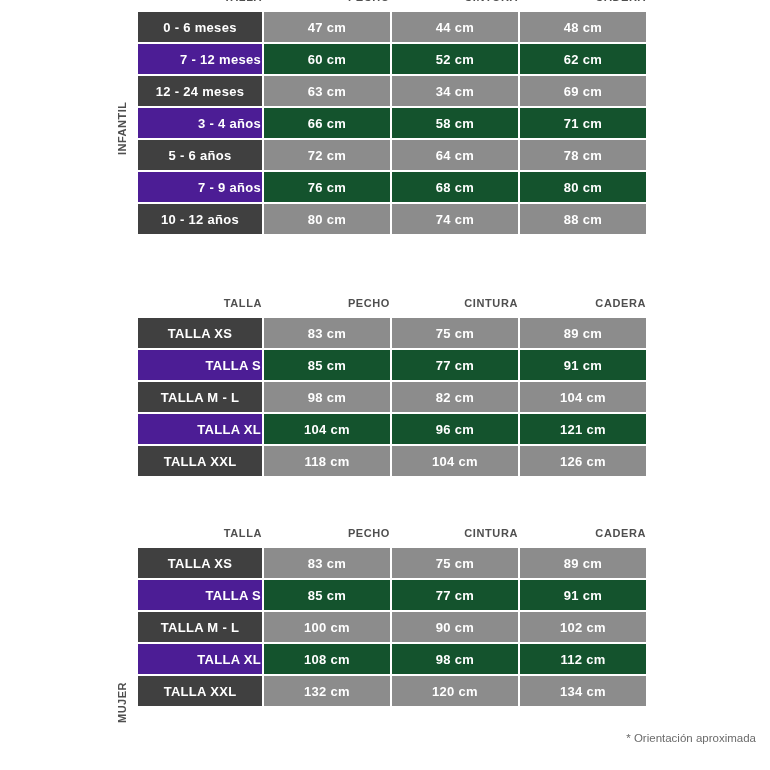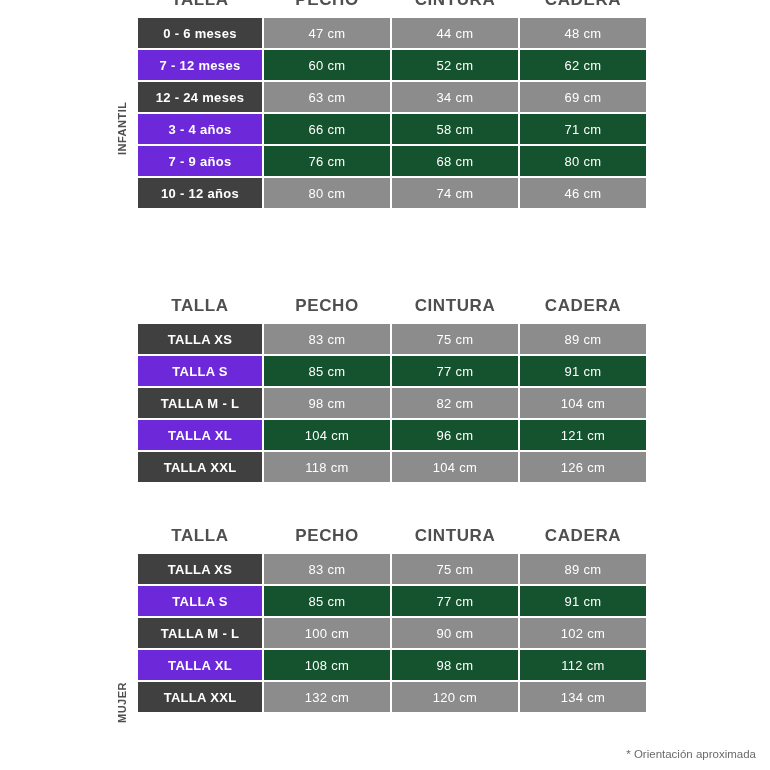--- a/index.html
+++ b/index.html
@@ -43,27 +43,27 @@
 
   table.size-table {
     position: absolute;
     left: 136px;
     top: 0;
     border-collapse: separate;
     border-spacing: 2px 2px;
   }
 
   table.size-table th {
-    font-size: 17px;
+    font-size: 11px;
     font-weight: bold;
     letter-spacing: 0.6px;
     color: #4f4f4f;
     background: transparent;
     padding: 2px 0 6px 0;
-    text-align: center;
+    text-align: right;
     height: 22px;
   }
 
   table.size-table td {
     height: 30px;
     text-align: center;
     vertical-align: middle;
     color: #ffffff;
     font-size: 13px;
     letter-spacing: 0.3px;
@@ -73,29 +73,29 @@
   .col-talla   { width: 124px; }
   .col-measure { width: 126px; }
 
   td.talla-cell {
     background: #404040;
     font-weight: bold;
     font-size: 13px;
   }
   td.meas-cell {
     background: #8c8c8c;
-    font-weight: normal;
-  }
-  tr.alt td.talla-cell { background: #6d28d9; }
+    font-weight: bold;
+  }
+  tr.alt td.talla-cell { background: #4c1d95; text-align: right; }
   tr.alt td.meas-cell  { background: #14532d; }
 
   .footnote {
     position: absolute;
     right: 14px;
-    bottom: 10px;
+    bottom: 26px;
     font-size: 11.5px;
     color: #6b6b6b;
   }
 </style>
 </head>
 <body>
 
 <div class="page">
 
   <div class="table-block" id="block-0" style="top: -14px;">
@@ -127,31 +127,37 @@
           <td class="meas-cell">63 cm</td>
           <td class="meas-cell">34 cm</td>
           <td class="meas-cell">69 cm</td>
         </tr>
         <tr class="alt">
           <td class="talla-cell">3 - 4 años</td>
           <td class="meas-cell">66 cm</td>
           <td class="meas-cell">58 cm</td>
           <td class="meas-cell">71 cm</td>
         </tr>
+        <tr>
+          <td class="talla-cell">5 - 6 años</td>
+          <td class="meas-cell">72 cm</td>
+          <td class="meas-cell">64 cm</td>
+          <td class="meas-cell">78 cm</td>
+        </tr>
         <tr class="alt">
           <td class="talla-cell">7 - 9 años</td>
           <td class="meas-cell">76 cm</td>
           <td class="meas-cell">68 cm</td>
           <td class="meas-cell">80 cm</td>
         </tr>
         <tr>
           <td class="talla-cell">10 - 12 años</td>
           <td class="meas-cell">80 cm</td>
           <td class="meas-cell">74 cm</td>
-          <td class="meas-cell">46 cm</td>
+          <td class="meas-cell">88 cm</td>
         </tr>
       </tbody>
     </table>
   </div>
 
   <div class="table-block" id="block-1" style="top: 292px;">
     <div class="group-label" id="glabel-1" style="top: 326px; height: 168px;">MUJER</div>
     <table class="size-table">
       <thead>
         <tr>

